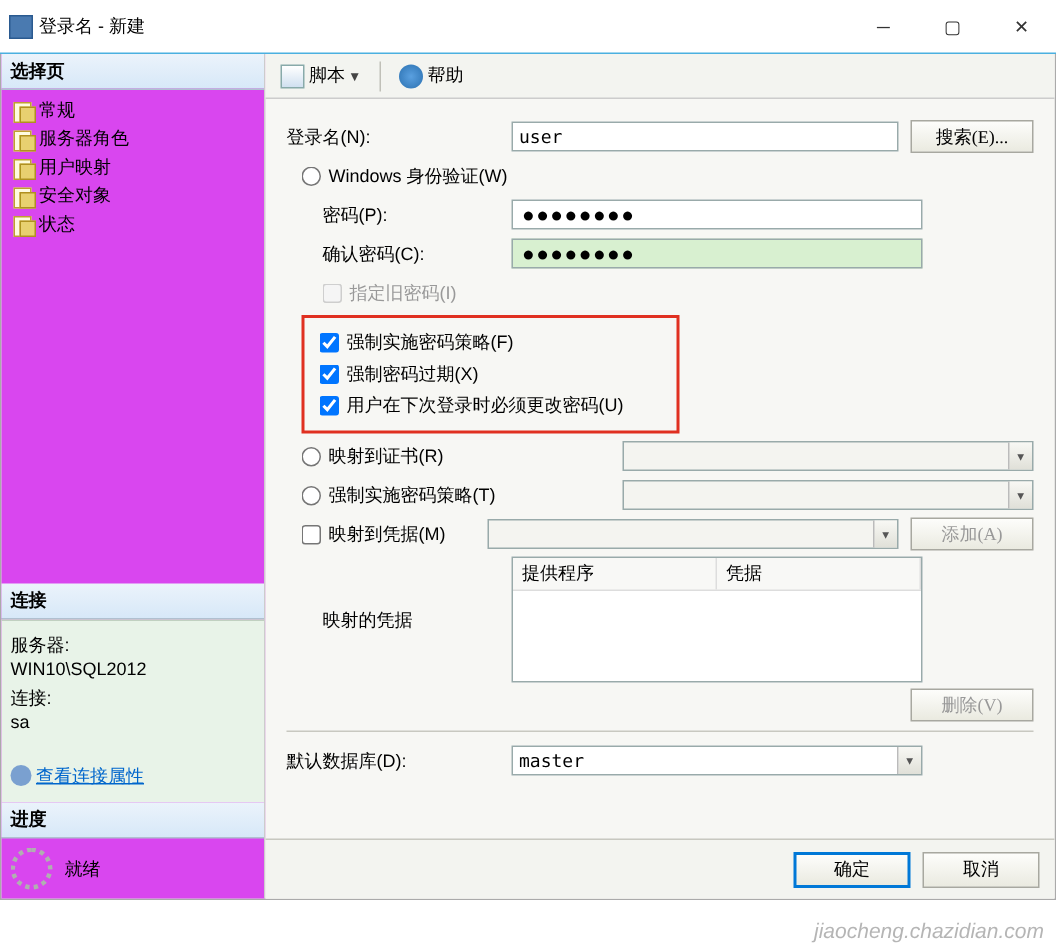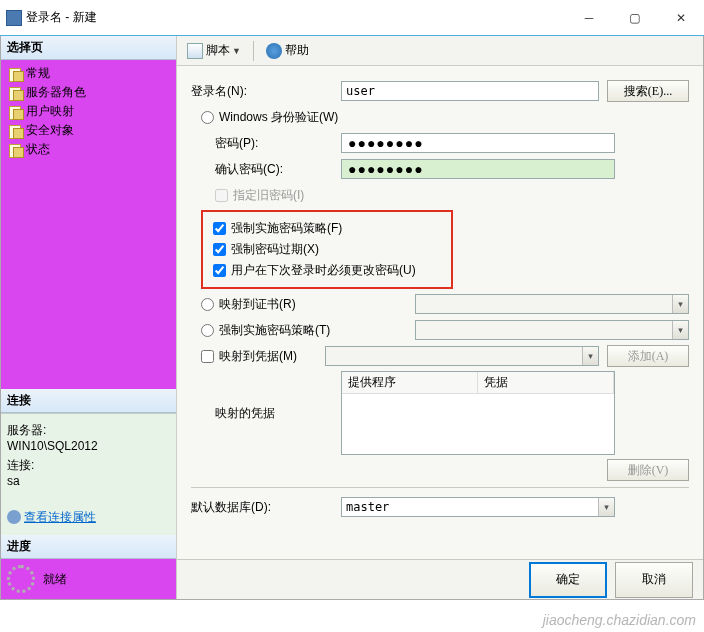--- a/index.html
+++ b/index.html
@@ -53,21 +53,21 @@
 .combo { border:1px solid #9aa; background:#fff; height:20px; display:flex; align-items:center; width:274px; }
 .combo.dis { background:#f4f4f0; color:#888; }
 .combo .ctxt { flex:1; padding:0 4px; font-family: monospace; }
 .combo .carrow { width:16px; height:18px; border-left:1px solid #bbb; background:linear-gradient(#f8f8f4,#e0e0d8); display:flex; align-items:center; justify-content:center; font-size:9px; color:#555; }
 .btn.side { width:82px; margin-left:8px;font-family:Liberation Serif, serif; }
 .listbox { border:1px solid #9aa; background:#fff; margin-left:150px; width:274px; height:84px; }
 .listhdr { display:flex; border-bottom:1px solid #ddd; background:#f8f8f6; }
 .listhdr div { padding:2px 6px; border-right:1px solid #ddd; }
 .hr { border-top:1px solid #c8c8c0; margin:6px 0 8px 0; }
 .footer { height:40px; border-top:1px solid #c8c8c0; background:#f3f4f0; display:flex; align-items:center; justify-content:flex-end; padding:0 10px; gap:8px; }
-.footer .btn { min-width:78px; height:36px; }
+.footer .btn { min-width:78px; height:24px; }
 .footer .btn.primary { border:2px solid #0078d7; }
 .watermark { position:absolute; right:8px; bottom:4px; color:rgba(120,120,120,0.55); font-size:14px; font-style:italic; pointer-events:none; }
 </style>
 </head>
 <body>
 
 <div class="titlebar">
   <div class="icon"></div>
   <div class="title">登录名 - 新建</div>
   <div class="winbtn">─</div>

